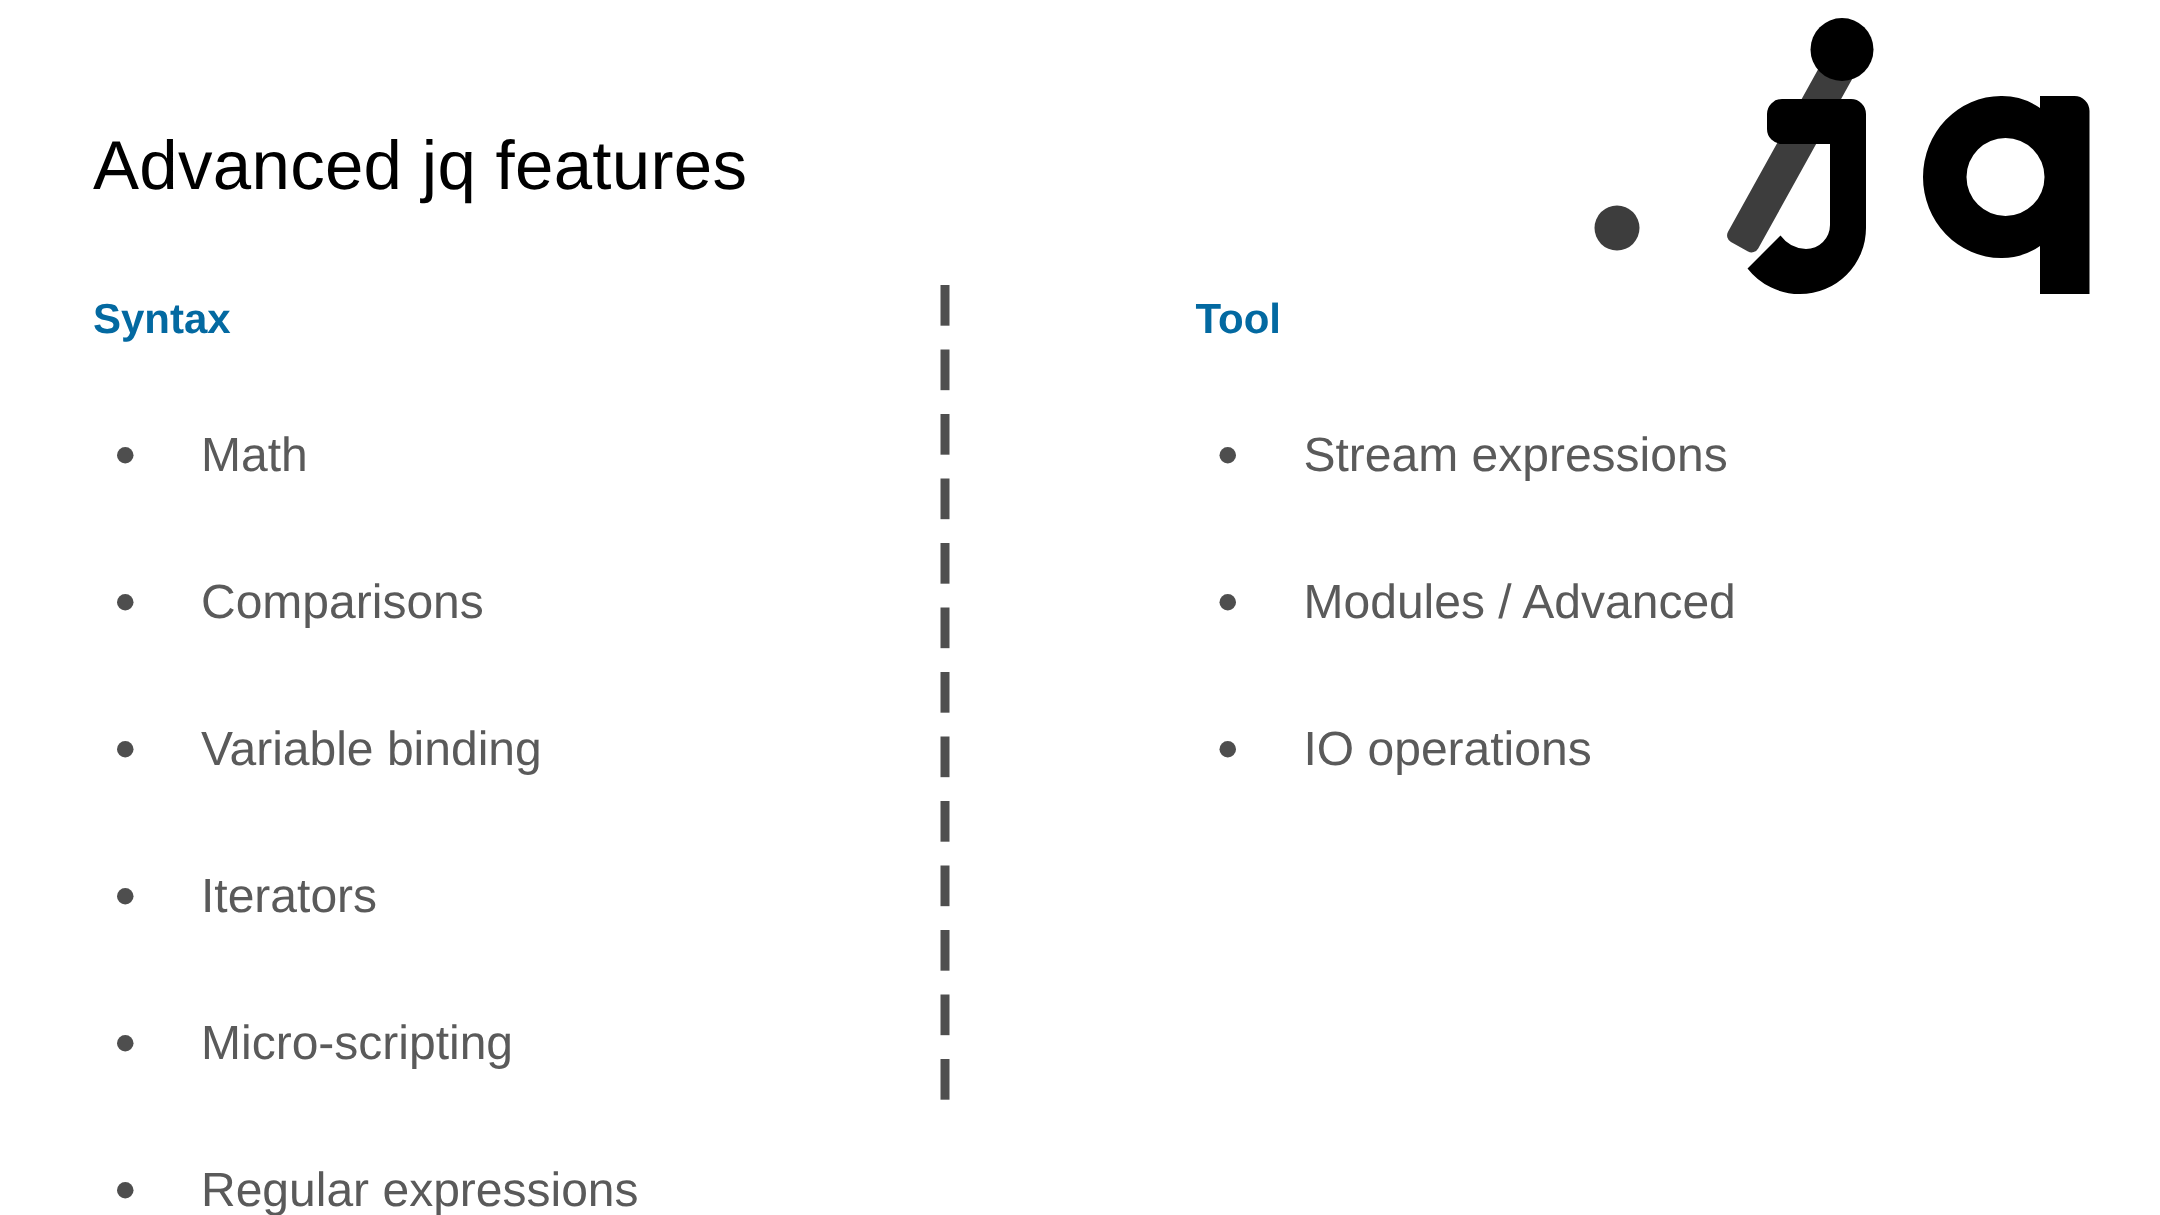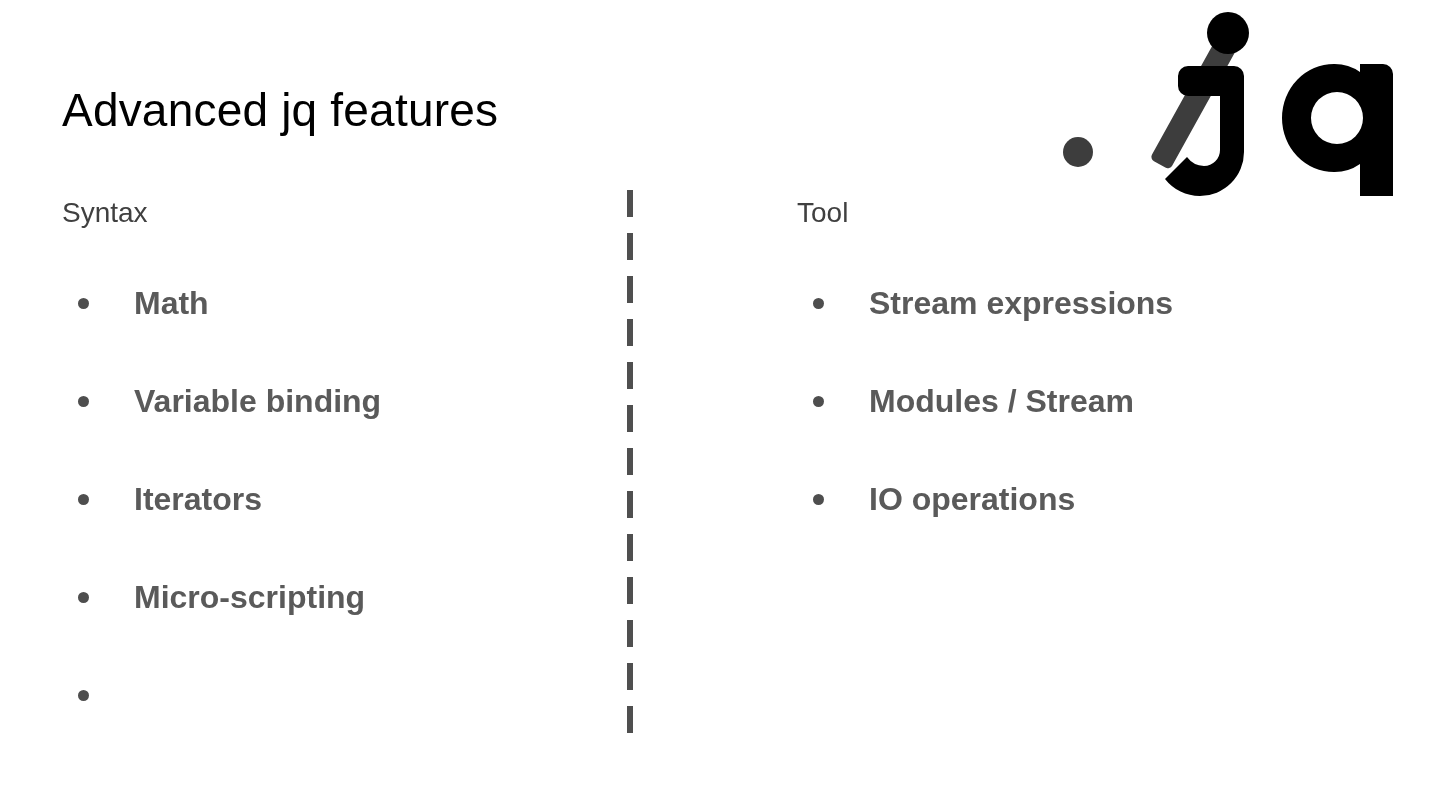--- a/index.html
+++ b/index.html
@@ -40,38 +40,38 @@
   .column {
     position: absolute;
     top: 196px;
   }
   .column.left  { left: 62px;  width: 520px; }
   .column.right { left: 797px; width: 560px; }
 
   .col-heading {
     font-size: 28px;
     line-height: 34px;
-    font-weight: 400;
-    color: #404040;
+    font-weight: 700;
+    color: #0369a1;
     margin: 0 0 30px 0;
     white-space: nowrap;
   }
 
   .bullet-list {
     list-style: none;
     margin: 0;
     padding: 0;
   }
   .bullet-list li {
     position: relative;
     padding-left: 72px;
     font-size: 32px;
     line-height: 50px;
     color: #5a5a5a;
-    font-weight: 700;
+    font-weight: 400;
     white-space: nowrap;
     margin-top: 48px;
   }
   .bullet-list li .bullet-dot {
     position: absolute;
     left: 16px;
     top: 20px;
     width: 11px;
     height: 11px;
     border-radius: 50%;
@@ -115,48 +115,53 @@
 
   <div class="column left">
     <div class="col-heading">Syntax</div>
     <ul class="bullet-list">
       <li>
         <span class="bullet-dot"></span>
         <span>Math</span>
       </li>
       <li>
         <span class="bullet-dot"></span>
+        <span>Comparisons</span>
+      </li>
+      <li>
+        <span class="bullet-dot"></span>
         <span>Variable binding</span>
       </li>
       <li>
         <span class="bullet-dot"></span>
         <span>Iterators</span>
       </li>
       <li>
         <span class="bullet-dot"></span>
         <span>Micro-scripting</span>
       </li>
       <li>
         <span class="bullet-dot"></span>
+        <span>Regular expressions</span>
       </li>
     </ul>
   </div>
 
   <div class="divider"></div>
 
   <div class="column right">
     <div class="col-heading">Tool</div>
     <ul class="bullet-list">
       <li>
         <span class="bullet-dot"></span>
         <span>Stream expressions</span>
       </li>
       <li>
         <span class="bullet-dot"></span>
-        <span>Modules / Stream</span>
+        <span>Modules / Advanced</span>
       </li>
       <li>
         <span class="bullet-dot"></span>
         <span>IO operations</span>
       </li>
     </ul>
   </div>
 
   <div class="logo">
     <svg width="392" height="205" viewBox="0 0 392 205" xmlns="http://www.w3.org/2000/svg">

